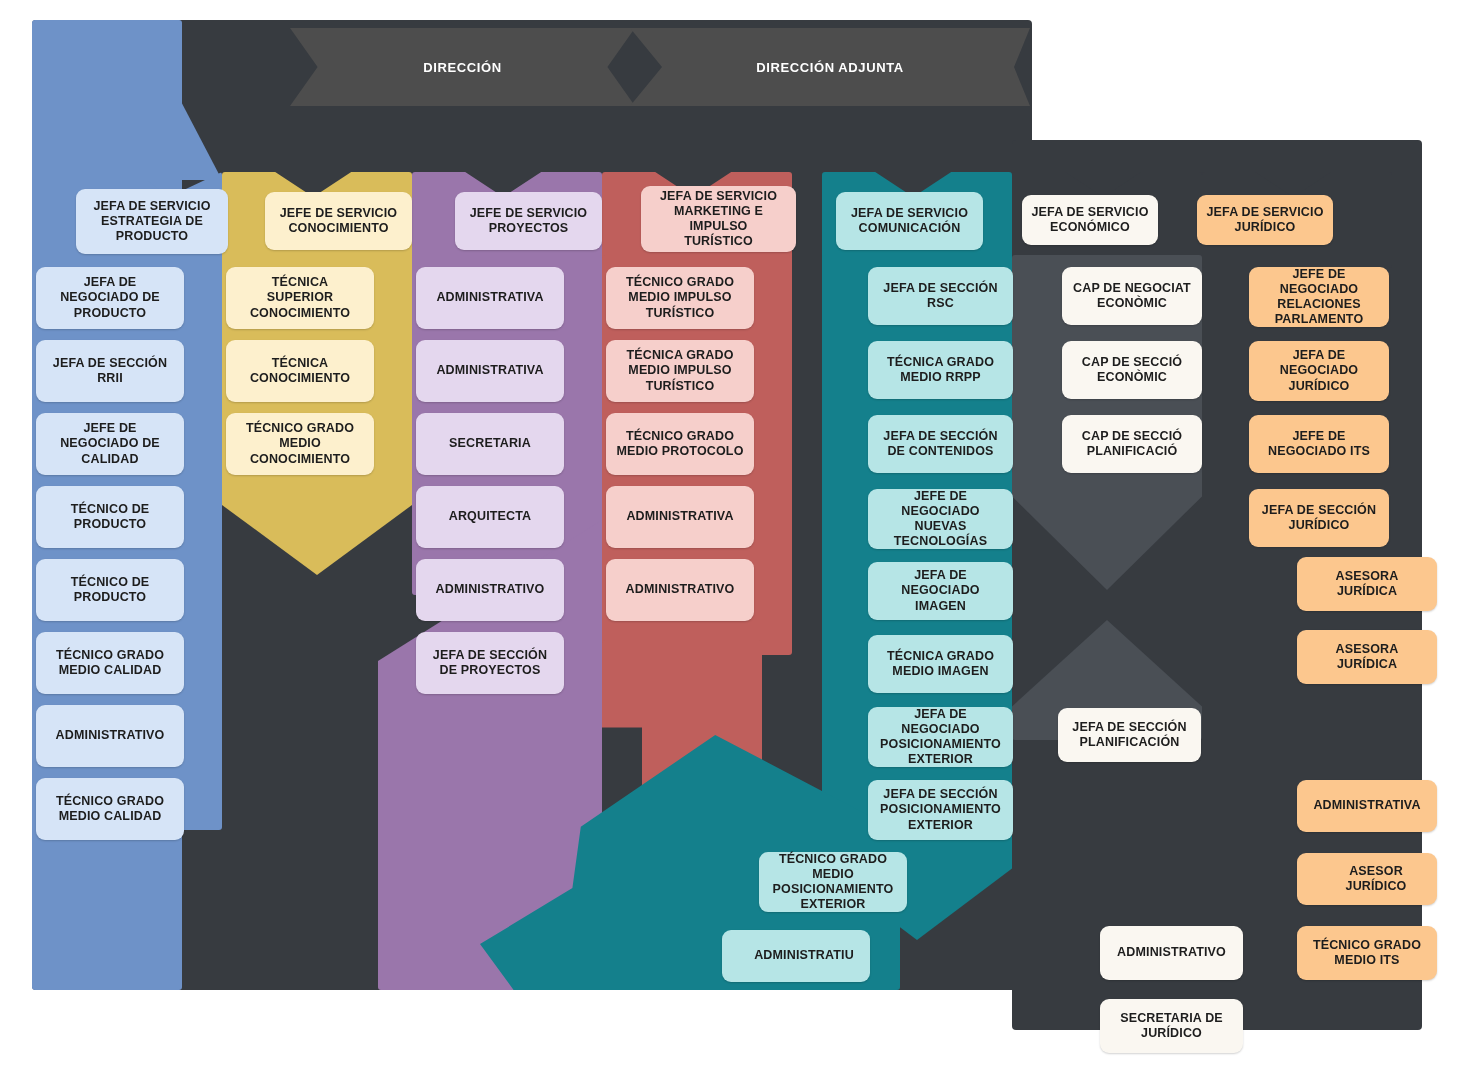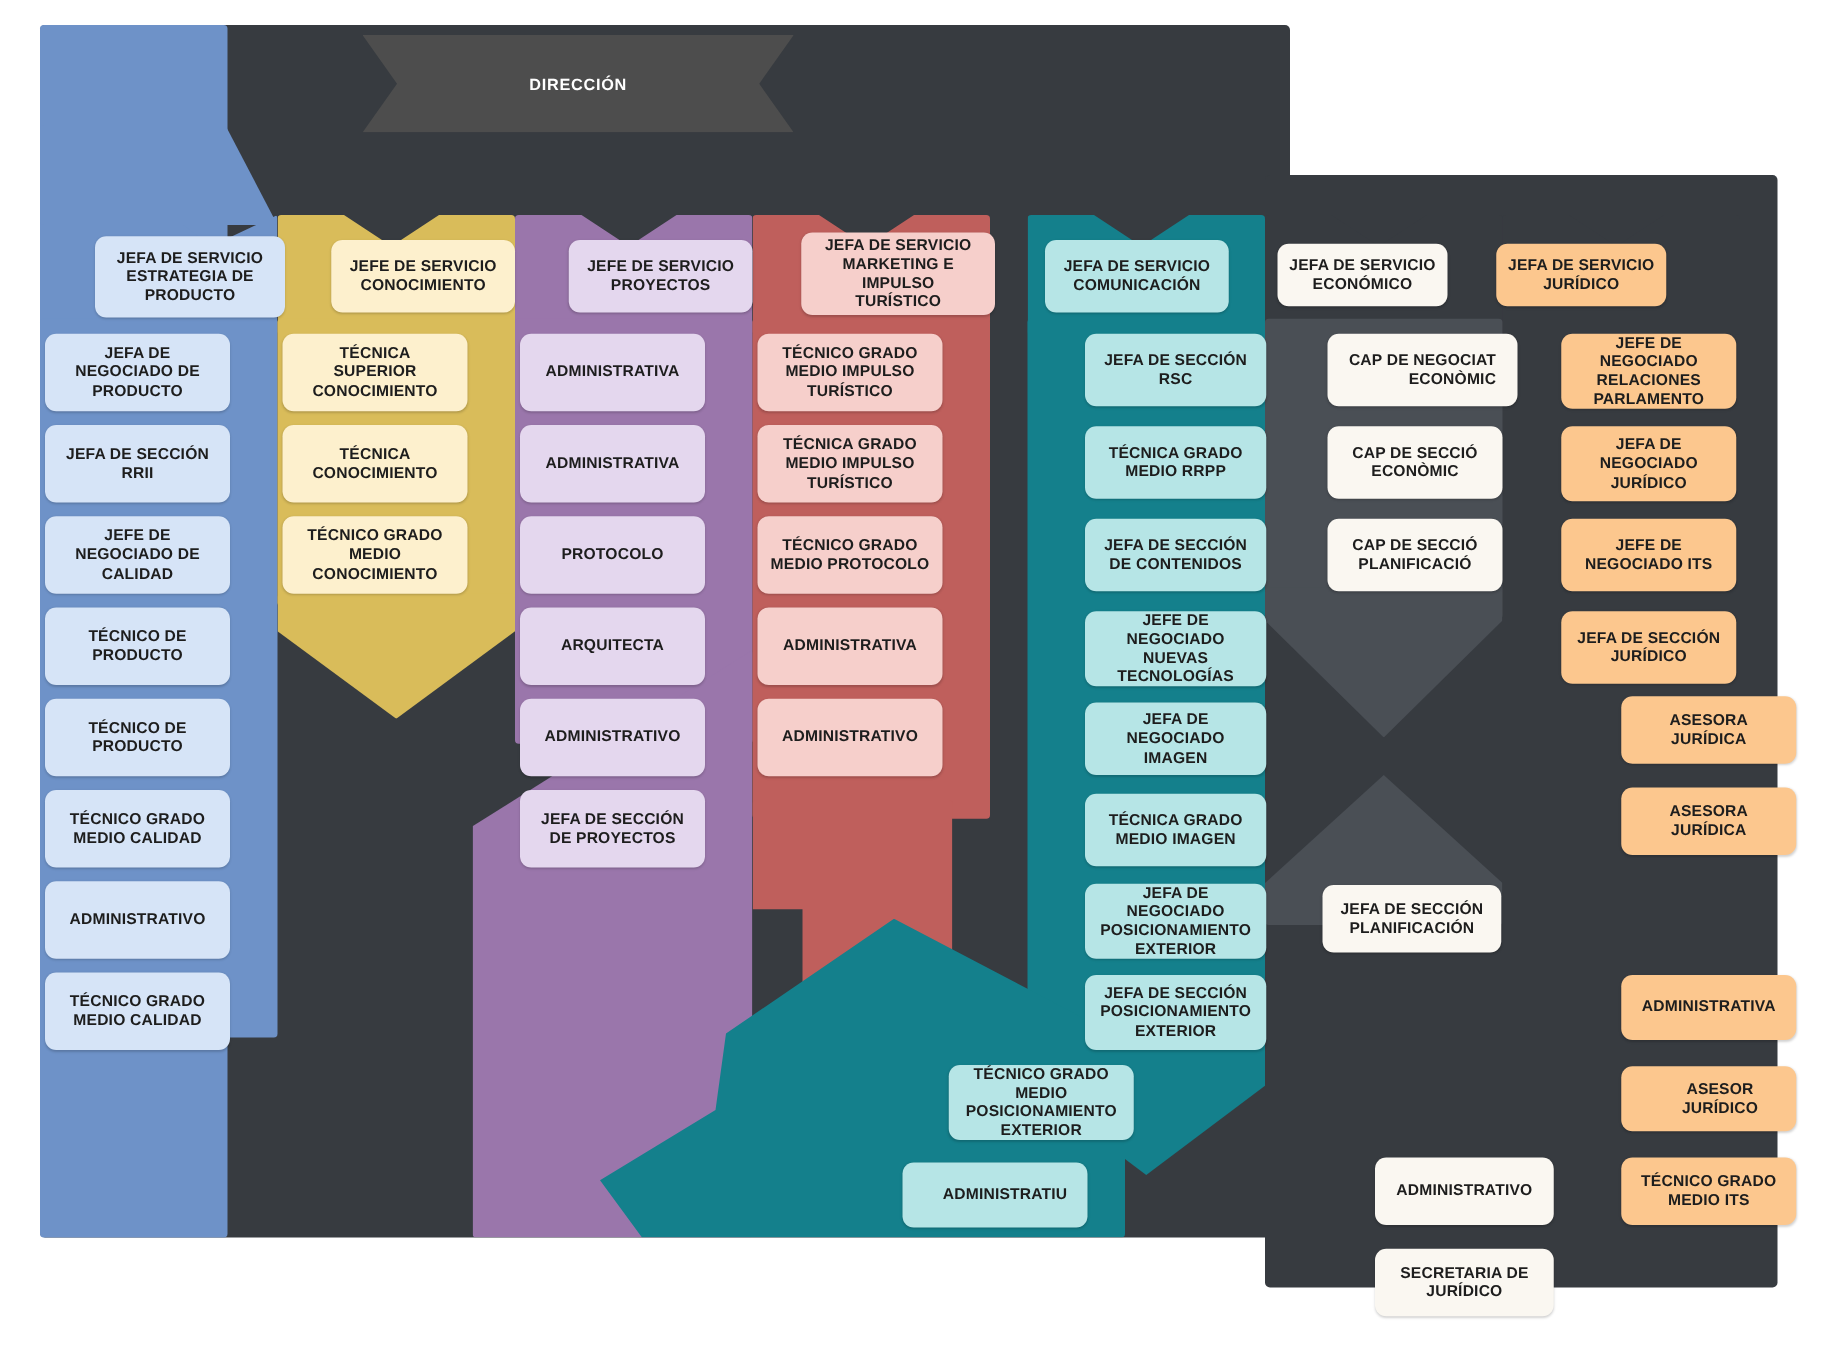--- a/index.html
+++ b/index.html
@@ -79,20 +79,21 @@
 </style>
 </head>
 <body>
 
 <div id="stage">
 
   <div class="panel left"></div>
   <div class="panel right"></div>
 
   <div class="banner direccion">DIRECCIÓN</div>
+  <div class="banner adjunta">DIRECCIÓN ADJUNTA</div>
 
   <div class="ribbon" style="left:32px; top:20px; width:150px; height:970px; background:#6e92c8;"></div>
   <div class="ribbon" style="left:32px; top:172px; width:190px; height:96px; background:#6e92c8;
               clip-path:polygon(0 0, 55% 0, 72% 26%, 100% 0, 100% 100%, 0 100%);"></div>
   <div class="ribbon" style="left:32px; top:255px; width:190px; height:575px; background:#6e92c8;"></div>
   <div class="ribbon" style="left:32px; top:100px; width:190px; height:80px; background:#6e92c8;
               clip-path:polygon(0 0, 78% 0, 100% 100%, 0 100%);"></div>
 
   <div class="ribbon" style="left:222px; top:172px; width:190px; height:96px; background:#d9bc5a;
               clip-path:polygon(0 0, 28% 0, 48% 26%, 68% 0, 100% 0, 100% 100%, 0 100%);"></div>
@@ -160,21 +161,21 @@
   <div class="node" style="left:226px; top:340px; width:148px; height:62px; background:#fdf0cd;">TÉCNICA
 CONOCIMIENTO</div>
   <div class="node" style="left:226px; top:413px; width:148px; height:62px; background:#fdf0cd;">TÉCNICO GRADO
 MEDIO
 CONOCIMIENTO</div>
 
   <div class="node head" style="left:455px; top:192px; width:147px; height:58px; background:#e4d7ee;">JEFE DE SERVICIO
 PROYECTOS</div>
   <div class="node" style="left:416px; top:267px; width:148px; height:62px; background:#e4d7ee;">ADMINISTRATIVA</div>
   <div class="node" style="left:416px; top:340px; width:148px; height:62px; background:#e4d7ee;">ADMINISTRATIVA</div>
-  <div class="node" style="left:416px; top:413px; width:148px; height:62px; background:#e4d7ee;">PROTOCOLO</div>
+  <div class="node" style="left:416px; top:413px; width:148px; height:62px; background:#e4d7ee;">SECRETARIA</div>
   <div class="node" style="left:416px; top:486px; width:148px; height:62px; background:#e4d7ee;">ARQUITECTA</div>
   <div class="node" style="left:416px; top:559px; width:148px; height:62px; background:#e4d7ee;">ADMINISTRATIVO</div>
   <div class="node" style="left:416px; top:632px; width:148px; height:62px; background:#e4d7ee;">JEFA DE SECCIÓN
 DE PROYECTOS</div>
 
   <div class="node head" style="left:641px; top:186px; width:155px; height:66px; background:#f6cfcb;">JEFA DE SERVICIO
 MARKETING E IMPULSO
 TURÍSTICO</div>
   <div class="node" style="left:606px; top:267px; width:148px; height:62px; background:#f6cfcb;">TÉCNICO GRADO
 MEDIO IMPULSO
@@ -208,21 +209,21 @@
   <div class="node" style="left:868px; top:780px; width:145px; height:60px; background:#b6e5e6;">JEFA DE SECCIÓN
 POSICIONAMIENTO
 EXTERIOR</div>
   <div class="node" style="left:759px; top:852px; width:148px; height:60px; background:#b6e5e6;">TÉCNICO GRADO MEDIO
 POSICIONAMIENTO
 EXTERIOR</div>
   <div class="node" style="left:722px; top:930px; width:148px; height:52px; background:#b6e5e6;padding-left:22px;">ADMINISTRATIU</div>
 
   <div class="node head" style="left:1022px; top:195px; width:136px; height:50px; background:#faf7f1;">JEFA DE SERVICIO
 ECONÓMICO</div>
-  <div class="node" style="left:1062px; top:267px; width:152px; height:58px; background:#faf7f1;text-align:right;">CAP DE NEGOCIAT
+  <div class="node" style="left:1062px; top:267px; width:140px; height:58px; background:#faf7f1;">CAP DE NEGOCIAT
 ECONÒMIC</div>
   <div class="node" style="left:1062px; top:341px; width:140px; height:58px; background:#faf7f1;">CAP DE SECCIÓ
 ECONÒMIC</div>
   <div class="node" style="left:1062px; top:415px; width:140px; height:58px; background:#faf7f1;">CAP DE SECCIÓ
 PLANIFICACIÓ</div>
   <div class="node" style="left:1058px; top:708px; width:143px; height:54px; background:#faf7f1;">JEFA DE SECCIÓN
 PLANIFICACIÓN</div>
   <div class="node" style="left:1100px; top:926px; width:143px; height:54px; background:#faf7f1;">ADMINISTRATIVO</div>
   <div class="node" style="left:1100px; top:999px; width:143px; height:54px; background:#faf7f1;">SECRETARIA DE
 JURÍDICO</div>

